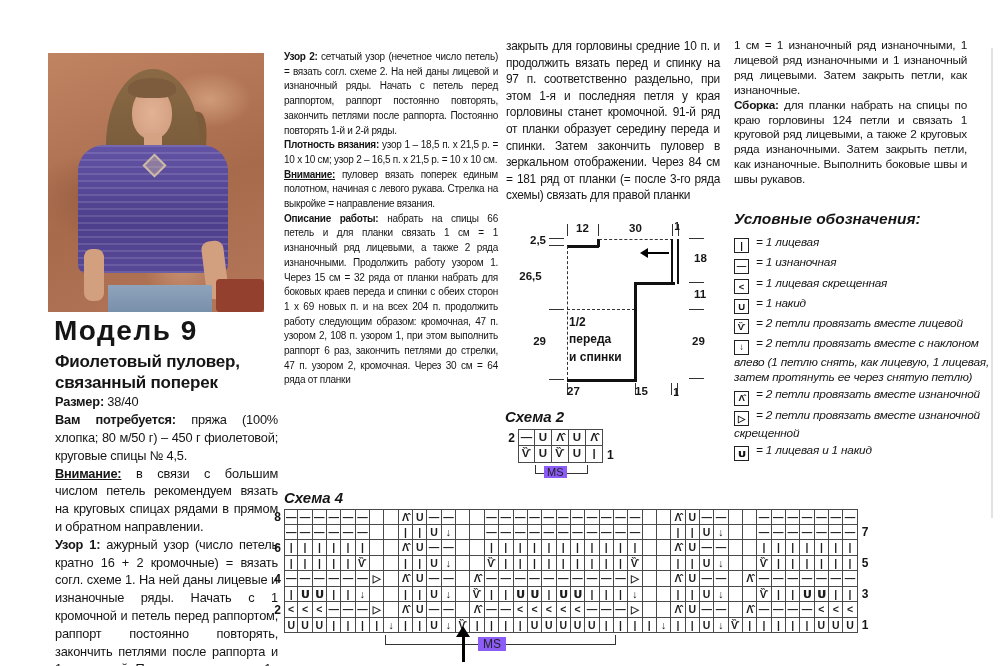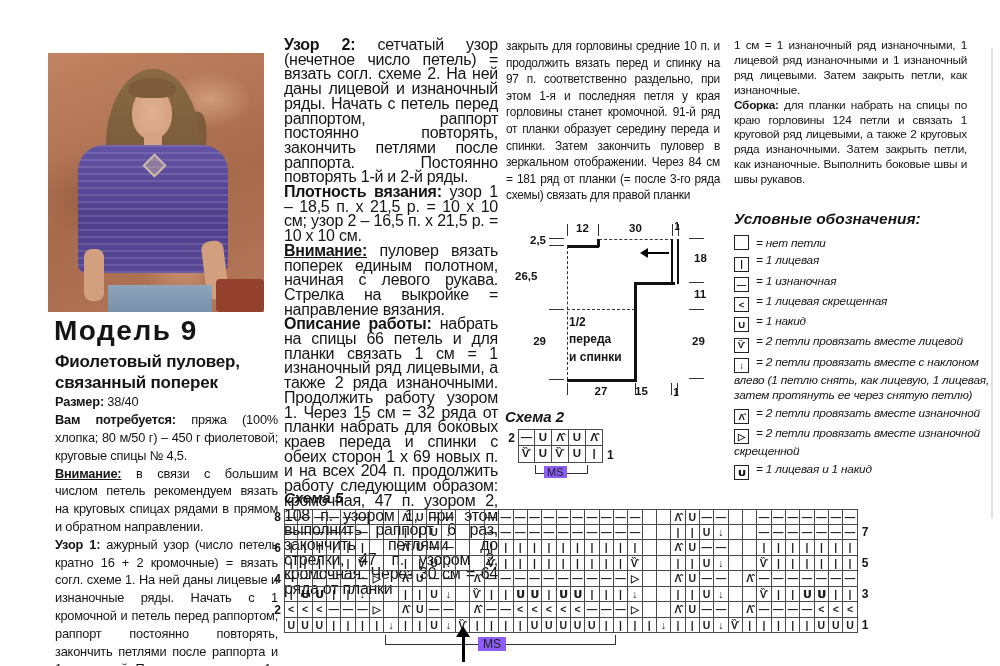--- a/index.html
+++ b/index.html
@@ -32,21 +32,21 @@
              background:rgba(200,180,160,.45);transform:rotate(45deg)}
 
   
   .model-title{position:absolute;left:54px;top:315px;font-size:28px;font-weight:900;letter-spacing:1.5px}
   .subhead{font-size:17px;font-weight:800;line-height:1.22;white-space:pre-line;margin:0 0 13px 0}
   .tcol{position:absolute;text-align:justify}
   .tcol p{margin:0;text-align:justify}
   .b{font-weight:800}
   .u{text-decoration:underline}
   #col1{left:55px;top:352px;width:223px;font-size:12.8px;line-height:17.8px;letter-spacing:-.2px}
-  #col2{left:284px;top:38px;width:214px;font-size:16px;line-height:14.7px;letter-spacing:-.25px}
+  #col2{left:284px;top:50px;width:214px;font-size:10px;line-height:14.7px;letter-spacing:-.25px}
   #col3{left:506px;top:38px;width:214px;font-size:11.9px;line-height:16.6px;letter-spacing:-.25px}
   #col4{left:734px;top:38px;width:233px;font-size:11.8px;line-height:14.9px;letter-spacing:-.25px}
 
   
   .legend{position:absolute;left:734px;top:210px;width:256px}
   .lg-head{font-size:15.5px;font-weight:800;font-style:italic;margin-bottom:7px}
   .lg-item{font-style:italic;font-size:11.8px;line-height:15.4px;letter-spacing:-.2px;margin-bottom:2px}
   .sym-box{display:inline-flex;width:13px;height:13px;border:1.6px solid #222;margin-right:7px;
            align-items:center;justify-content:center;font-style:normal;font-weight:700;font-size:9.5px;
            vertical-align:-3px;line-height:1}
@@ -139,21 +139,20 @@
 <div class="tcol" id="col4">
   <div class="paras">
       <p><span>1 см = 1 изнаночный ряд изнаночными, 1 лицевой ряд изнаночными и 1 изнаночный ряд лицевыми. Затем закрыть петли, как изнаночные.</span></p>
       <p><span class="b">Сборка:</span><span> для планки набрать на спицы по краю горловины 124 петли и связать 1 круговой ряд лицевыми, а также 2 круговых ряда изнаночными. Затем закрыть петли, как изнаночные. Выполнить боковые швы и швы рукавов.</span></p>
     </div>
 </div>
 
 <div class="legend">
   <div class="lg-head">Условные обозначения:</div>
   <div id="legend-items">
-      <div class="lg-item"><span class="sym-box"></span><span>= нет петли</span></div>
       <div class="lg-item"><span class="sym-box">|</span><span>= 1 лицевая</span></div>
       <div class="lg-item"><span class="sym-box">—</span><span>= 1 изнаночная</span></div>
       <div class="lg-item"><span class="sym-box">&lt;</span><span>= 1 лицевая скрещенная</span></div>
       <div class="lg-item"><span class="sym-box">U</span><span>= 1 накид</span></div>
       <div class="lg-item"><span class="sym-box">Ѷ</span><span>= 2 петли провязать вместе лицевой</span></div>
       <div class="lg-item"><span class="sym-box">↓</span><span>= 2 петли провязать вместе с наклоном влево (1 петлю снять, как лицевую, 1 лицевая, затем протянуть ее через снятую петлю)</span></div>
       <div class="lg-item"><span class="sym-box">Λ̂</span><span>= 2 петли провязать вместе изнаночной</span></div>
       <div class="lg-item"><span class="sym-box">▷</span><span>= 2 петли провязать вместе изнаночной скрещенной</span></div>
       <div class="lg-item"><span class="sym-box d">U</span><span>= 1 лицевая и 1 накид</span></div>
     </div>
@@ -167,36 +166,36 @@
   <div class="tick-v" style="left:173px;top:2px"></div>
   <div class="meas" style="left:62px;top:0;width:31px;text-align:center">12</div>
   <div class="meas" style="left:94px;top:0;width:73px;text-align:center">30</div>
   <div class="meas" style="left:166px;top:-1px;width:12px;text-align:center;font-size:10px">1</div>
 
   <div class="tick-h" style="left:44px;top:16px"></div>
   <div class="tick-h" style="left:44px;top:23px"></div>
   <div class="tick-h" style="left:44px;top:87px"></div>
   <div class="tick-h" style="left:44px;top:157px"></div>
   <div class="meas" style="left:14px;top:12px;width:27px;text-align:right">2,5</div>
-  <div class="meas" style="left:10px;top:48px;width:31px;text-align:left">26,5</div>
+  <div class="meas" style="left:10px;top:48px;width:31px;text-align:center">26,5</div>
   <div class="meas" style="left:17px;top:113px;width:24px;text-align:right">29</div>
 
   <div class="tick-h" style="left:184px;top:16px"></div>
   <div class="tick-h" style="left:184px;top:60px"></div>
   <div class="tick-h" style="left:184px;top:87px"></div>
   <div class="tick-h" style="left:184px;top:156px"></div>
   <div class="meas" style="left:189px;top:30px">18</div>
   <div class="meas" style="left:189px;top:66px">11</div>
   <div class="meas" style="left:187px;top:113px">29</div>
 
   <div class="tick-v" style="left:62px;top:161px"></div>
   <div class="tick-v" style="left:130px;top:161px"></div>
   <div class="tick-v" style="left:166px;top:161px"></div>
   <div class="tick-v" style="left:172px;top:161px"></div>
-  <div class="meas" style="left:62px;top:163px;width:68px;text-align:center">27</div>
+  <div class="meas" style="left:62px;top:163px;width:68px;">27</div>
   <div class="meas" style="left:130px;top:163px;width:36px;">15</div>
   <div class="meas" style="left:165px;top:165px;width:12px;text-align:center;font-size:10px">1</div>
 
   <div class="ln-solid" style="left:62px;top:23px;width:32px;height:2.5px"></div>
   <div class="ln-solid" style="left:92px;top:17px;width:2.5px;height:8px"></div>
   <div class="dash-h" style="left:94px;top:17px;width:74px"></div>
   <div class="dash-v" style="left:62px;top:24px;height:134px"></div>
   <div class="dash-h" style="left:62px;top:87px;width:68px"></div>
   <div style="left:166px;top:17px;width:4px;height:45px;border-left:2px solid #111;border-right:2px solid #111"></div>
   <div class="ln-solid" style="left:129px;top:60px;width:41px;height:3px"></div>
@@ -224,21 +223,21 @@
     <div class="c cl">Ѷ</div>
     <div class="c">U</div>
     <div class="c">Ѷ</div>
     <div class="c">U</div>
     <div class="c">|</div>
     <div class="rl rl-r">1</div>
   </div>
 <div class="ms-bracket" id="ms2"></div>
 <div class="ms-label" id="ms2-label">MS</div>
 
-<div class="chart-label" id="chart1-label">Схема 5</div>
+<div class="chart-label" id="chart1-label">Схема 4</div>
 <div class="kgrid" id="chart1-grid">
     <div class="rl rl-l">8</div>
     <div class="c ct cl">—</div>
     <div class="c ct">—</div>
     <div class="c ct">—</div>
     <div class="c ct">—</div>
     <div class="c ct">—</div>
     <div class="c ct">—</div>
     <div class="c ct"></div>
     <div class="c ct"></div>

